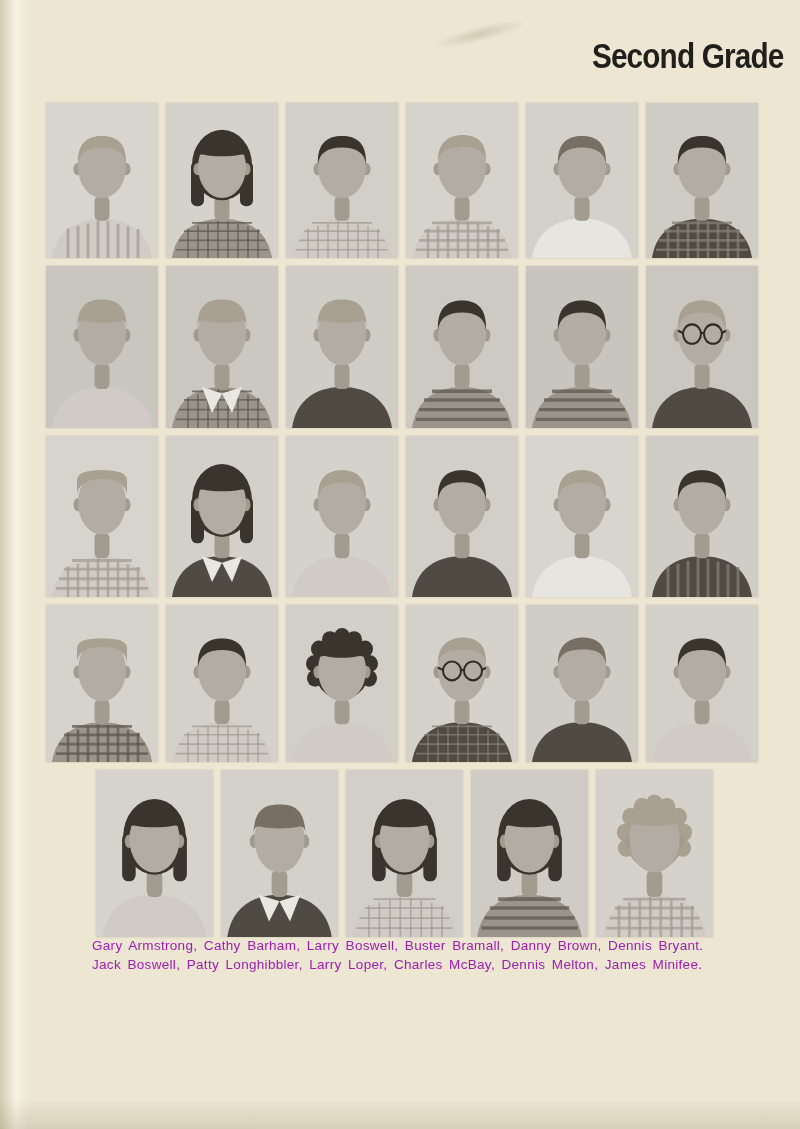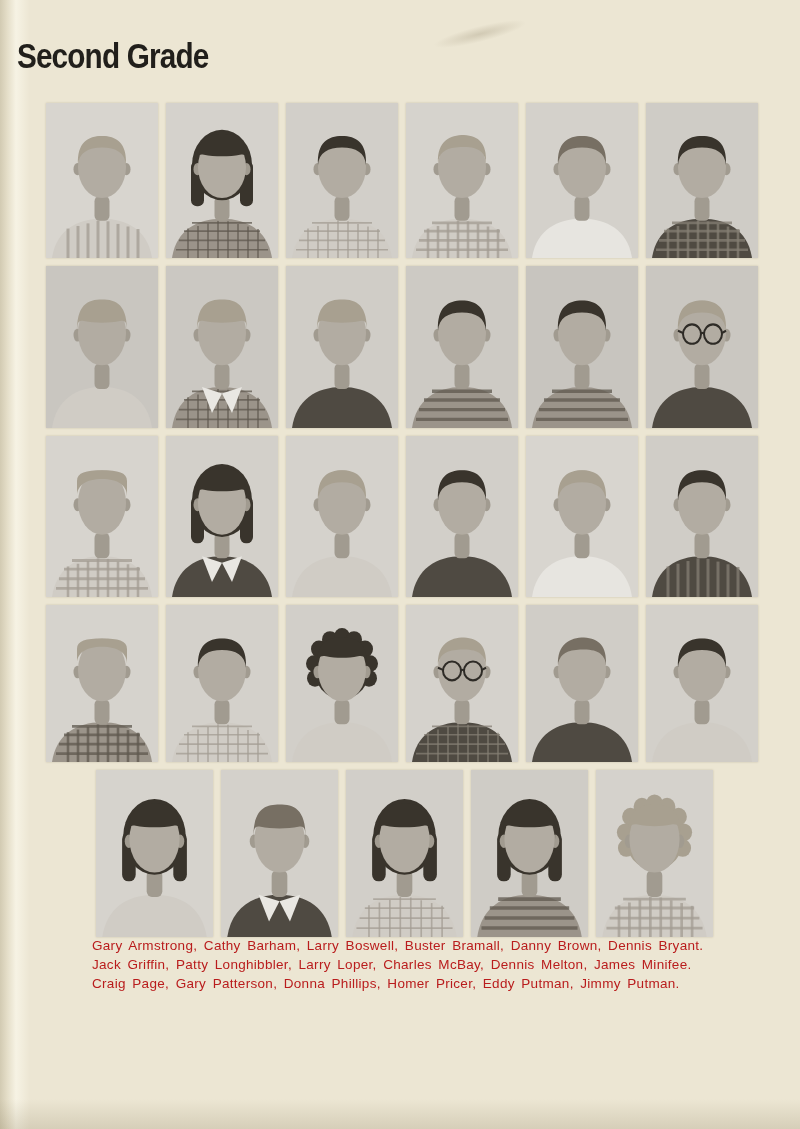--- a/index.html
+++ b/index.html
@@ -27,21 +27,21 @@
     pointer-events:none;
   }
   .smudge{
     position:absolute;top:26px;left:432px;width:96px;height:16px;
     background:radial-gradient(ellipse at center, rgba(140,128,100,.28), rgba(140,128,100,0) 70%);
     transform:rotate(-14deg);
     pointer-events:none;
   }
   .title-wrap{
     position:absolute;top:36px;left:0;width:100%;
-    text-align:left;
+    text-align:right;
   }
   .page-title{
     display:inline-block;
     margin:0;
     font-size:35px;
     font-weight:bold;
     letter-spacing:-1px;
     color:#211f1b;
     transform:scaleX(.85);
     transform-origin:center;
@@ -60,21 +60,21 @@
   .row-1 .photo{height:155px;}
   .row-2 .photo{height:162px;}
   .row-3 .photo{height:161px;}
   .row-4 .photo{height:157px;}
   .row-5 .photo{height:167px;width:117px;}
   .photo svg{display:block;width:100%;height:100%;}
   .caption{
     position:absolute;top:936px;left:92px;width:660px;
     font-size:13.5px;line-height:19.2px;
     letter-spacing:.3px;word-spacing:2.5px;
-    color:#b91c1c;
+    color:#a21caf;
     white-space:nowrap;
   }
 </style>
 </head>
 <body>
 
 <div class="page">
   <div class="edge-left"></div>
   <div class="smudge"></div>
 
@@ -624,18 +624,17 @@
             <ellipse cx="80.5" cy="64" rx="4" ry="6" fill="#a19b90"></ellipse>
             <ellipse cx="56" cy="62" rx="24" ry="30" fill="#b2aca2"></ellipse>
             <path d="M31,60 C30,35 42,31 56,31 C70,31 82,35 81,60 C81,50 78,48 72,49 C62,51 50,51 40,49 C34,48 31,50 31,60 Z" fill="#a8a090"></path>
           </svg>
         </div>
       </div>
     </div>
 
   <div class="caption">
     <div>Gary Armstrong, Cathy Barham, Larry Boswell, Buster Bramall, Danny Brown, Dennis Bryant.</div>
-    <div>Jack Griffin, Patty Longhibbler, Larry Loper, Charles McBay, Dennis Melton, James Minifee.</div>
-    <div>Craig Page, Gary Patterson, Donna Phillips, Homer Pricer, Eddy Putman, Jimmy Putman.</div>
+    <div>Jack Boswell, Patty Longhibbler, Larry Loper, Charles McBay, Dennis Melton, James Minifee.</div>
   </div>
 
   <div class="edge-bottom"></div>
 </div>
 
 </body></html>

